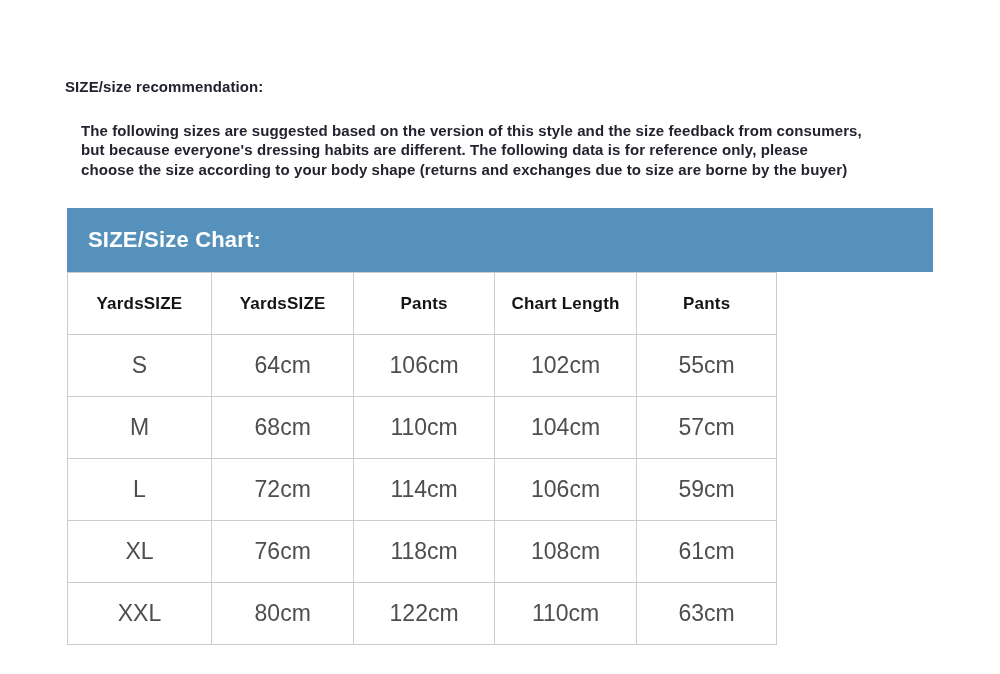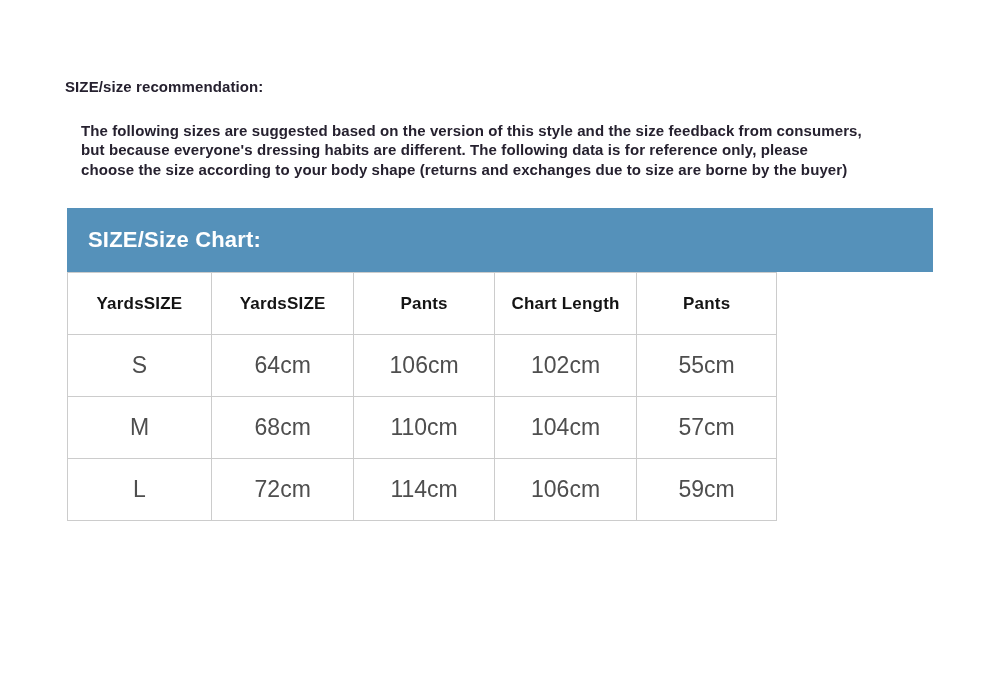--- a/index.html
+++ b/index.html
@@ -127,14 +127,28 @@
       <td>104cm</td>
       <td>57cm</td>
     </tr>
     <tr>
       <td>L</td>
       <td>72cm</td>
       <td>114cm</td>
       <td>106cm</td>
       <td>59cm</td>
     </tr>
+    <tr>
+      <td>XL</td>
+      <td>76cm</td>
+      <td>118cm</td>
+      <td>108cm</td>
+      <td>61cm</td>
+    </tr>
+    <tr>
+      <td>XXL</td>
+      <td>80cm</td>
+      <td>122cm</td>
+      <td>110cm</td>
+      <td>63cm</td>
+    </tr>
   </tbody>
 </table>
 
 </body></html>

